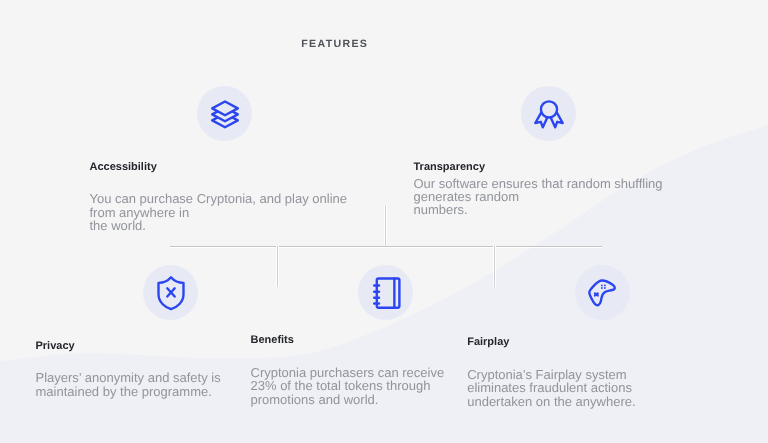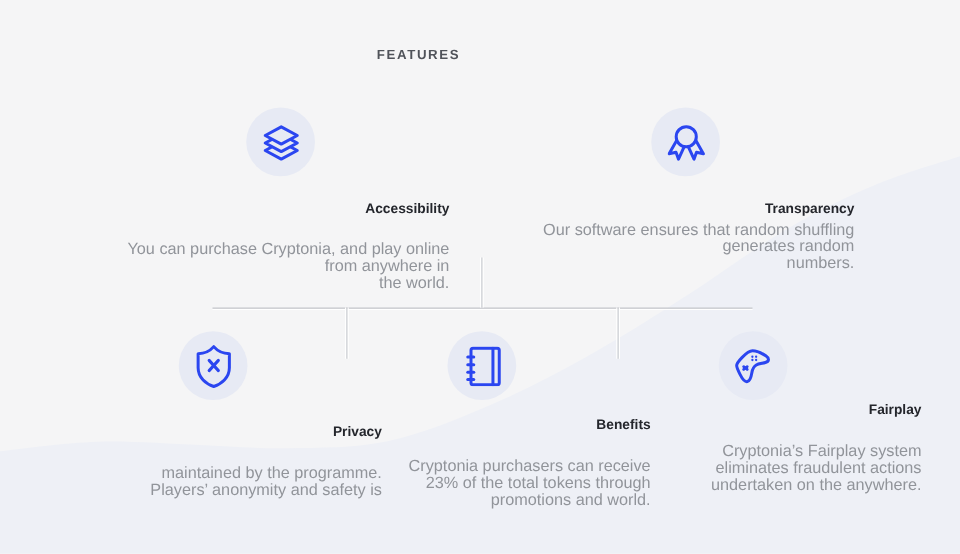--- a/index.html
+++ b/index.html
@@ -7,21 +7,21 @@
   body{width:768px;height:443px;overflow:hidden;
        font-family:"Liberation Sans",sans-serif;background:#f5f5f6;
        -webkit-font-smoothing:antialiased;text-rendering:geometricPrecision;}
   #stage{position:relative;width:768px;height:443px;overflow:hidden;background:#f5f5f6;}
   #wave{position:absolute;left:0;top:0;width:768px;height:443px;}
 
   .section-title{position:absolute;left:0;width:664px;top:36.8px;text-align:center;
     font-size:10.6px;font-weight:700;letter-spacing:1.33px;color:#50535a;
     line-height:14px;text-indent:5.6px;}
 
-  .feature{position:absolute;text-align:right;}
+  .feature{position:absolute;text-align:left;}
   .icon-circle{width:55px;height:55px;border-radius:50%;background:#e7eaf4;
      margin:0 auto;display:flex;align-items:center;justify-content:center;}
   .icon-circle svg{display:block;}
   .f-title{font-size:11px;font-weight:700;color:#24262c;line-height:14px;}
   .f-desc{font-size:13px;color:#91949a;line-height:13.35px;}
 
   .divider-h{position:absolute;background:#c3c5c9;height:1px;box-shadow:0 1px 0 #ffffff;}
   .divider-v{position:absolute;background:#cdcfd3;width:1px;box-shadow:1px 0 0 #ffffff,-1px 0 0 #ffffff;}
 </style>
 </head>
@@ -75,22 +75,22 @@
       <svg width="36" height="36" viewBox="0 0 36 36" fill="none" stroke="#2b46f0" stroke-width="2.4" stroke-linecap="round" stroke-linejoin="round">
         <path d="M5.5,7.9 C10.6,7.9 14.9,5.9 18.0,2.3 C21.1,5.9 25.4,7.9 30.5,7.9
                  L30.5,19.2 C30.5,27.2 24.0,32.3 18.0,34.2
                  C12.0,32.3 5.5,27.2 5.5,19.2 Z"></path>
         <line x1="14.3" y1="13.3" x2="21.7" y2="21.5"></line>
         <line x1="21.7" y1="13.3" x2="14.3" y2="21.5"></line>
       </svg>
     </div>
     <div class="f-title" style="margin-top:18.4px;">Privacy</div>
     <div class="f-desc" style="margin-top:18.9px;">
+      <div>Players’ anonymity and safety is</div>
       <div>maintained by the programme.</div>
-      <div>Players’ anonymity and safety is</div>
     </div>
   </div>
 
   <div class="feature" style="left:250.5px;top:265.2px;width:270px;">
     <div class="icon-circle">
       <svg width="32" height="32" viewBox="0 0 32 32" fill="none" stroke="#2b46f0" stroke-width="2.4" stroke-linecap="round" stroke-linejoin="round">
         <rect x="6.8" y="1.5" width="22.6" height="29.2" rx="1.6"></rect>
         <line x1="24.35" y1="1.5" x2="24.35" y2="30.7"></line>
         <line x1="4.2" y1="8.5" x2="9.0" y2="8.5"></line>
         <line x1="4.2" y1="14.8" x2="9.0" y2="14.8"></line>
@@ -124,21 +124,21 @@
           <path d="M11.75,16.35 L8.95,18.45"></path>
         </g>
         <g stroke-width="1.85" stroke-linecap="round">
           <path d="M15.9,8.4 L15.9,8.4"></path>
           <path d="M18.9,8.4 L18.9,8.4"></path>
           <path d="M15.9,11.0 L15.9,11.0"></path>
           <path d="M18.9,11.0 L18.9,11.0"></path>
         </g>
       </svg>
     </div>
-    <div class="f-title" style="margin-top:1px;">Fairplay</div>
+    <div class="f-title" style="margin-top:15px;">Fairplay</div>
     <div class="f-desc" style="margin-top:18.9px;">
       <div>Cryptonia’s Fairplay system</div>
       <div>eliminates fraudulent actions</div>
       <div>undertaken on the anywhere.</div>
     </div>
   </div>
 
 </div>
 
 </body></html>

